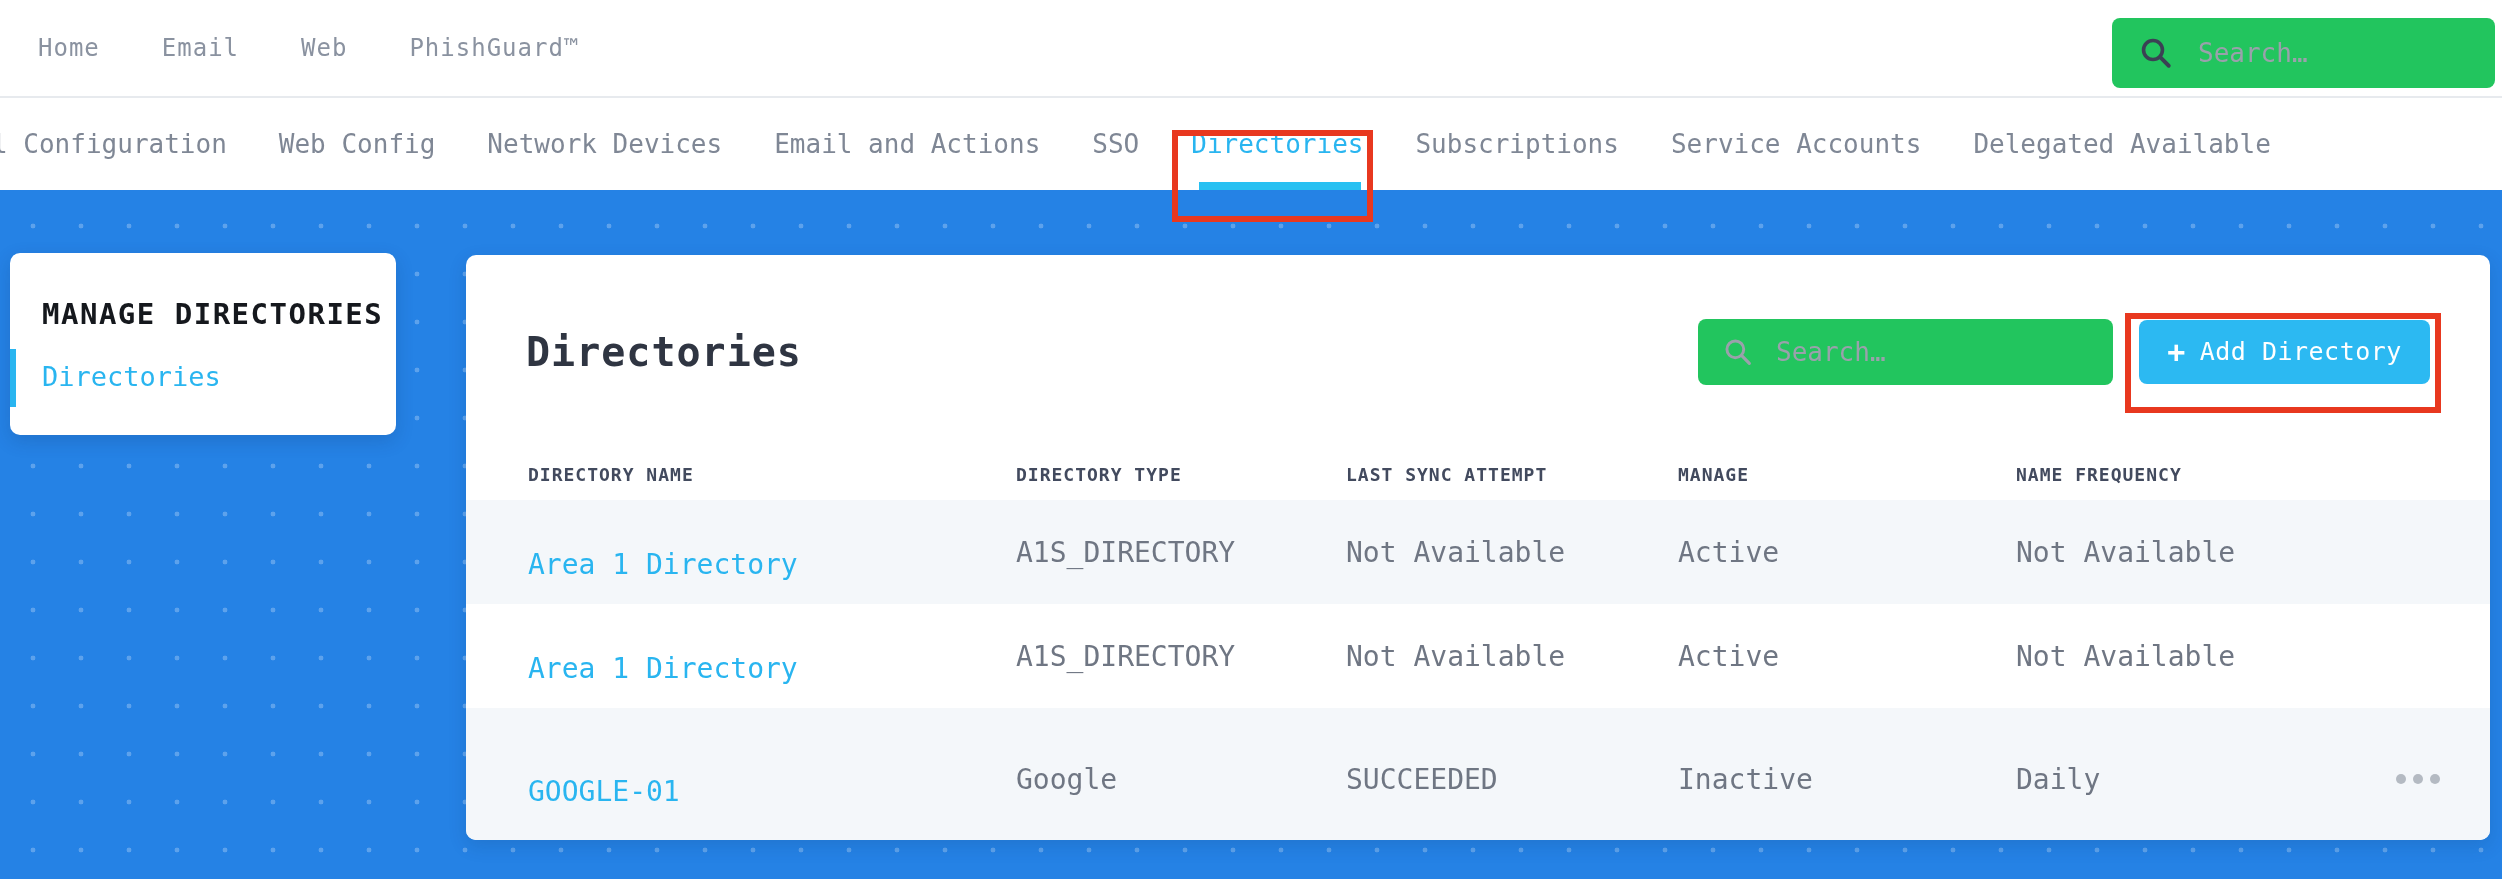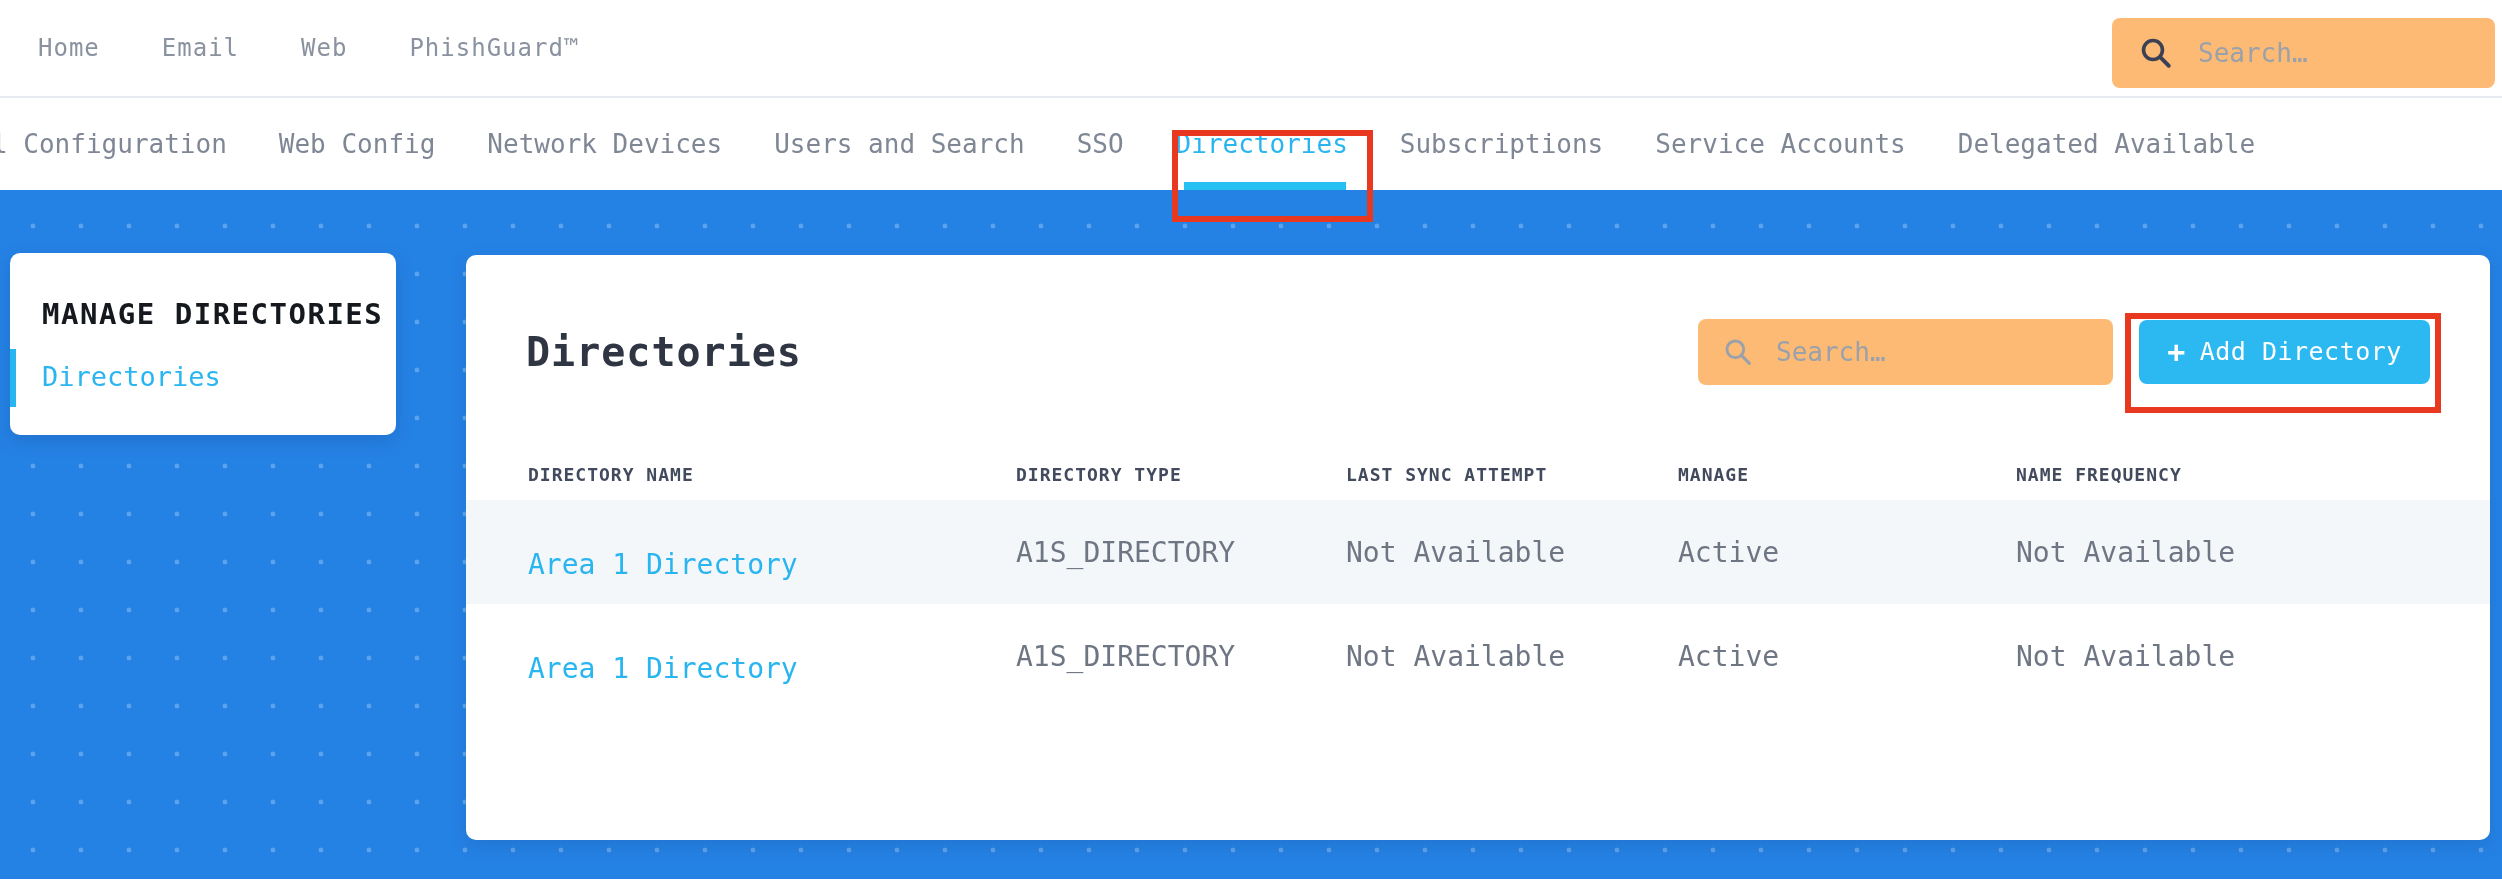--- a/index.html
+++ b/index.html
@@ -11,21 +11,21 @@
   }
 
   
   .topnav {
     height:98px; background:#fff; border-bottom:2px solid #e7eaee;
     display:flex; align-items:center; padding-left:38px; position:relative;
   }
   .topnav-items { display:flex; gap:62px; }
   .topnav-item { font-size:24px; color:#8a92a0; letter-spacing:1px; cursor:pointer; }
   .search-box {
-    background:#fdba74; border-radius:8px; display:flex; align-items:center;
+    background:#22c55e; border-radius:8px; display:flex; align-items:center;
   }
   .topsearch {
     position:absolute; right:7px; top:18px; width:383px; height:70px;
     padding-left:26px; gap:22px;
   }
   .search-box input {
     border:none; outline:none; background:transparent; flex:1; min-width:0;
     font-family:inherit; font-size:26px; color:#4a5160;
   }
   .search-box input::placeholder { color:#9aa1ab; }
@@ -132,21 +132,21 @@
       <line x1="14.8" y1="14.8" x2="20.5" y2="20.5" stroke="#3b4154" stroke-width="2.6" stroke-linecap="round"></line>
     </svg>
     <input type="text" placeholder="Search…" style="">
   </div>
 </header>
 
 <nav class="tabbar">
     <div class="tab">l Configuration</div>
     <div class="tab">Web Config</div>
     <div class="tab">Network Devices</div>
-    <div class="tab">Users and Search</div>
+    <div class="tab">Email and Actions</div>
     <div class="tab">SSO</div>
     <div class="tab active">Directories</div>
     <div class="tab">Subscriptions</div>
     <div class="tab">Service Accounts</div>
     <div class="tab">Delegated Available</div>
   </nav>
 
 <div class="annotation anno-tab"></div>
 <div class="annotation anno-btn"></div>
 
@@ -191,15 +191,29 @@
           <span></span>
         </div>
         <div class="grid-cols t-row">
           <span class="cell-name">Area 1 Directory</span>
           <span>A1S_DIRECTORY</span>
           <span>Not Available</span>
           <span>Active</span>
           <span>Not Available</span>
           <span></span>
         </div>
+        <div class="grid-cols t-row light tall">
+          <span class="cell-name">GOOGLE-01</span>
+          <span>Google</span>
+          <span>SUCCEEDED</span>
+          <span>Inactive</span>
+          <span>Daily</span>
+          <span>
+            <span class="menu-dots">
+              <i></i>
+              <i></i>
+              <i></i>
+            </span>
+          </span>
+        </div>
       </div>
   </main>
 </div>
 
 </body></html>

